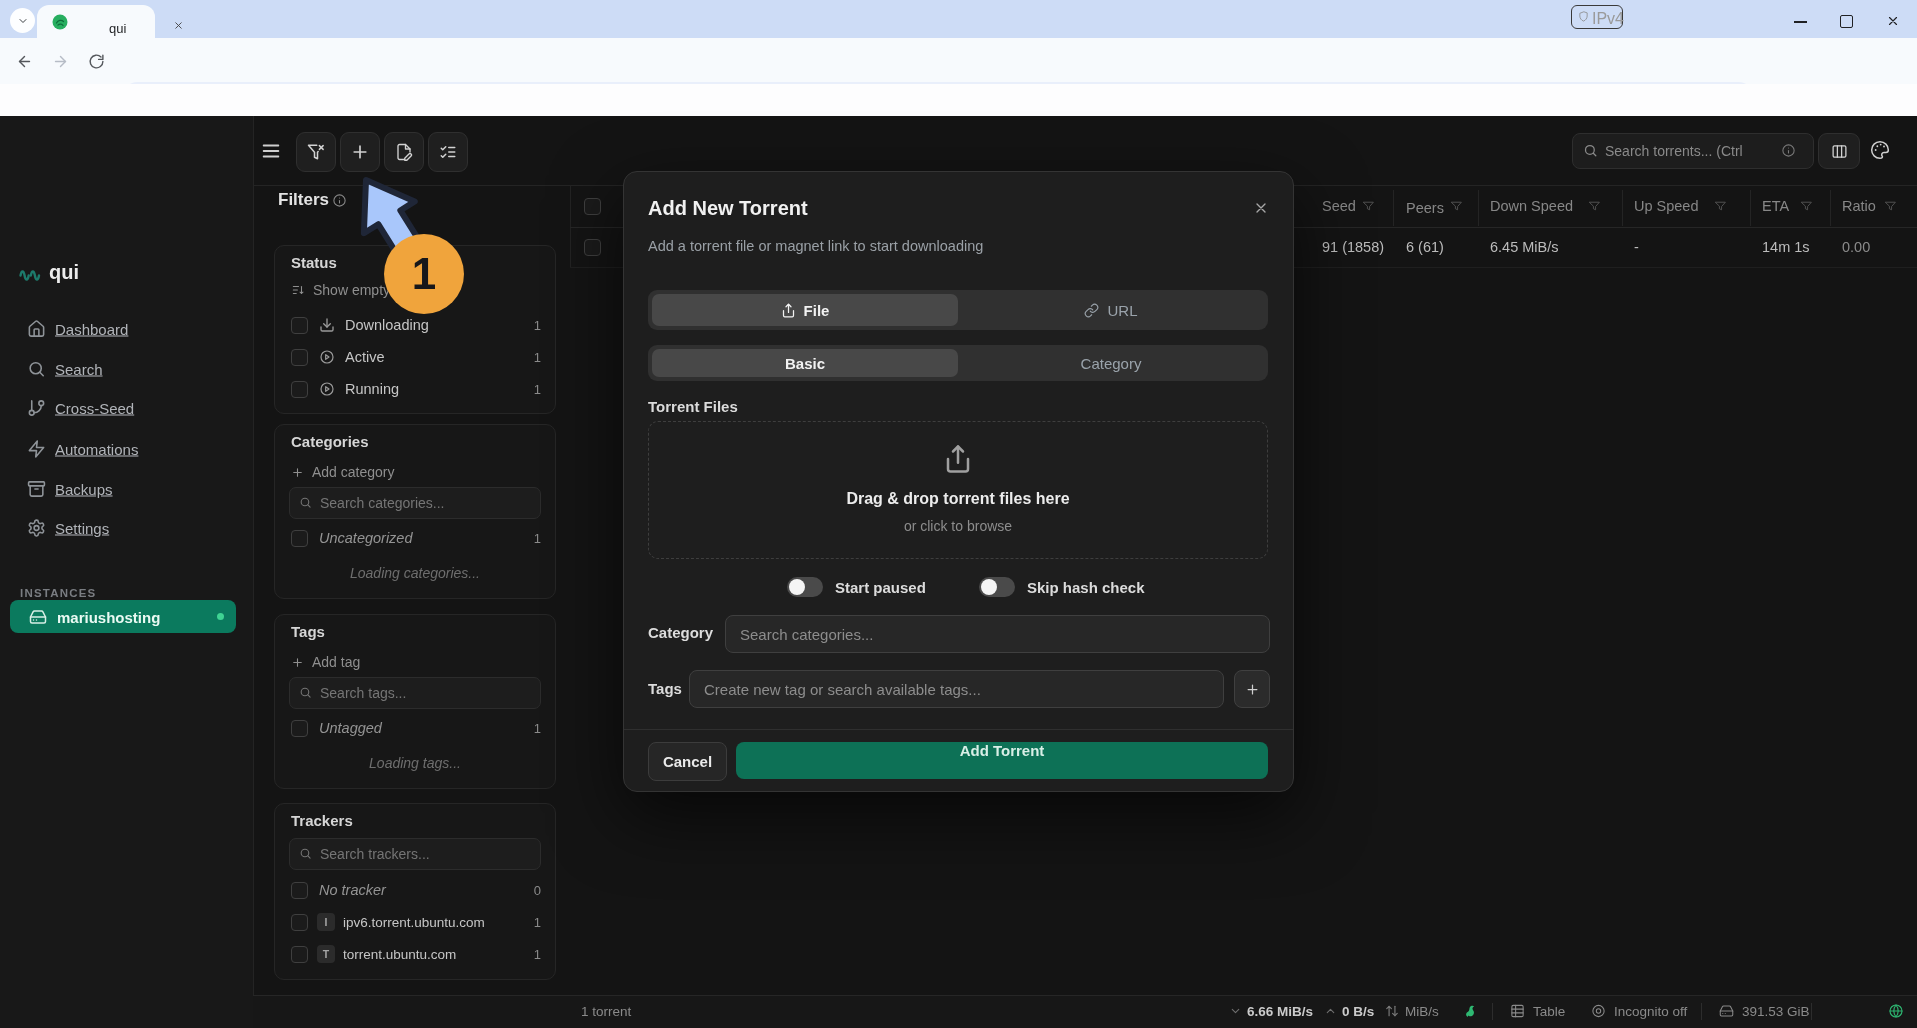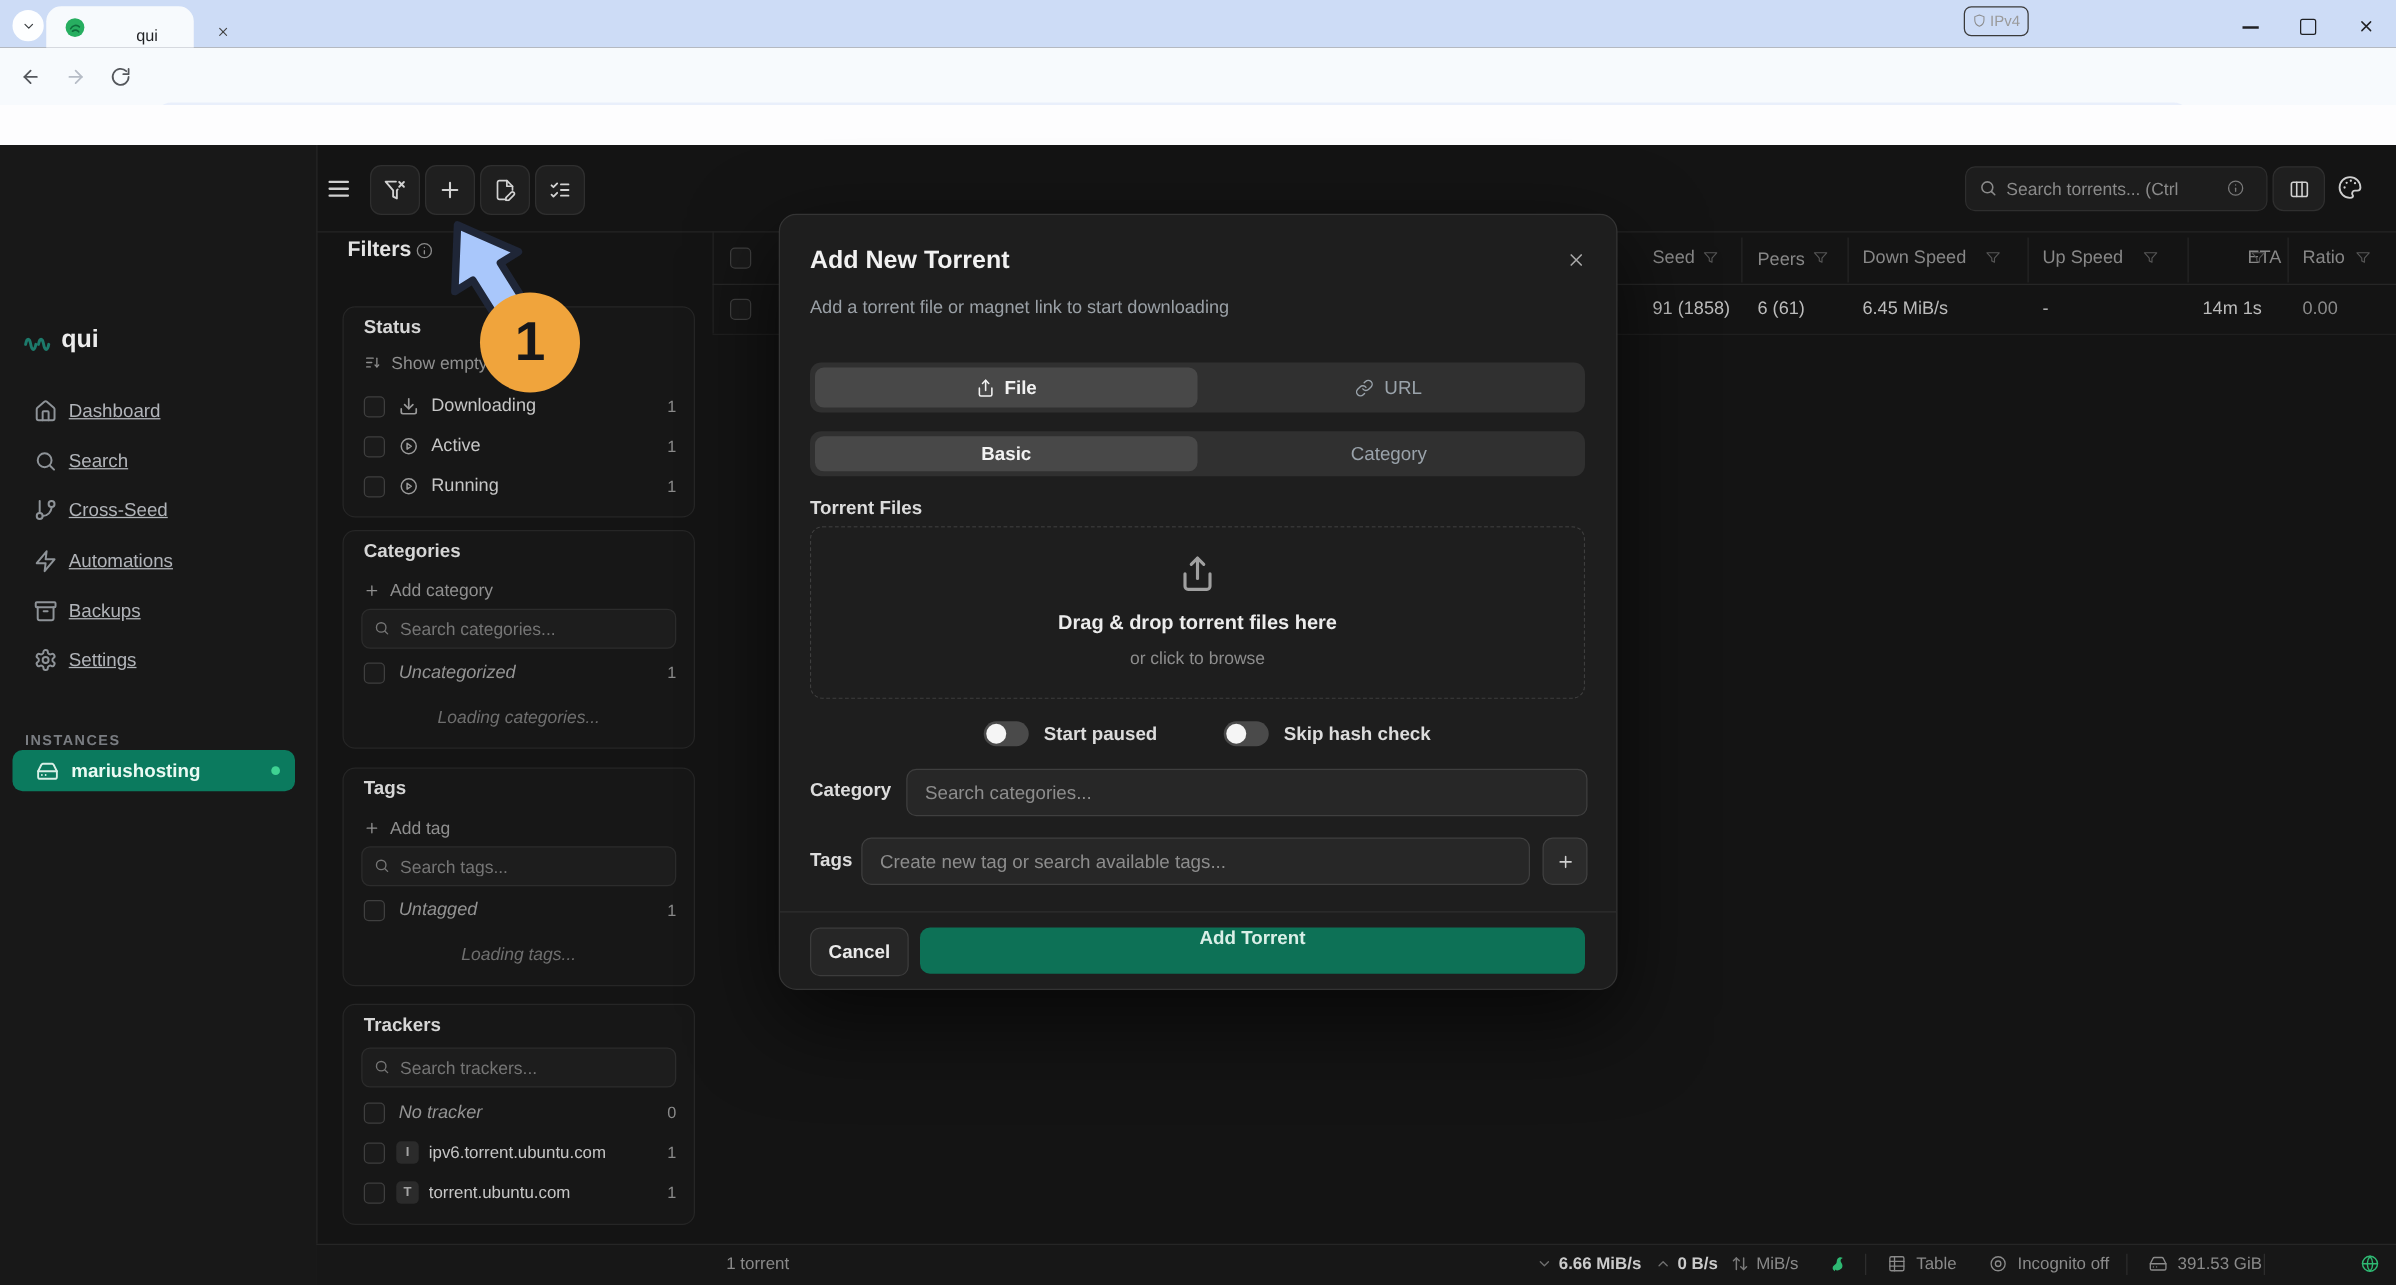--- a/index.html
+++ b/index.html
@@ -432,21 +432,21 @@
       <path d="M3 5h18l-7 8v6l-4-2v-4Z"></path>
     </svg>
   <span class="abs th" style="left:1490px;top:206px">Down Speed</span>
   <svg class="abs ic funnel" style="left:1588px;top:206px;stroke-width:1.7" width="13" height="13" viewBox="0 0 24 24">
       <path d="M3 5h18l-7 8v6l-4-2v-4Z"></path>
     </svg>
   <span class="abs th" style="left:1634px;top:206px">Up Speed</span>
   <svg class="abs ic funnel" style="left:1714px;top:206px;stroke-width:1.7" width="13" height="13" viewBox="0 0 24 24">
       <path d="M3 5h18l-7 8v6l-4-2v-4Z"></path>
     </svg>
-  <span class="abs th" style="left:1798px;top:206px">ETA</span>
+  <span class="abs th" style="left:1762px;top:206px">ETA</span>
   <svg class="abs ic funnel" style="left:1800px;top:206px;stroke-width:1.7" width="13" height="13" viewBox="0 0 24 24">
       <path d="M3 5h18l-7 8v6l-4-2v-4Z"></path>
     </svg>
   <span class="abs th" style="left:1842px;top:206px">Ratio</span>
   <svg class="abs ic funnel" style="left:1884px;top:206px;stroke-width:1.7" width="13" height="13" viewBox="0 0 24 24">
       <path d="M3 5h18l-7 8v6l-4-2v-4Z"></path>
     </svg>
 
   <span class="abs td" style="left:1322px;top:247px">91 (1858)</span>
   <span class="abs td" style="left:1406px;top:247px">6 (61)</span>
@@ -492,21 +492,21 @@
       <path d="M5.45 5.11 2 12v6a2 2 0 0 0 2 2h16a2 2 0 0 0 2-2v-6l-3.45-6.89A2 2 0 0 0 16.76 4H7.24a2 2 0 0 0-1.79 1.11z"></path>
       <line x1="6" x2="6.01" y1="16" y2="16"></line>
       <line x1="10" x2="10.01" y1="16" y2="16"></line>
     </svg>
   <span class="abs sb" style="left:1742px;top:1011px">391.53 GiB</span>
   <div class="sbdiv" style="left:1811px;top:1003px"></div>
   <div class="ippill">
     <svg class="abs ic" style="left:6px;top:5px;color:#8a8a8a;stroke-width:1.8" width="11" height="11" viewBox="0 0 24 24">
         <path d="M12 2 4 5v6c0 5 3.4 9.3 8 11 4.6-1.7 8-6 8-11V5Z"></path>
       </svg>
-    <span class="abs" style="left:20px;top:4px;font-size:12px;color:#9a9a9a">IPv4</span>
+    <span class="abs" style="left:20px;top:4px;font-size:16px;color:#9a9a9a">IPv4</span>
   </div>
   <svg class="abs ic sbic" style="left:1888px;top:1011px;color:#2eb872;stroke-width:1.7" width="16" height="16" viewBox="0 0 24 24">
       <circle cx="12" cy="12" r="9"></circle>
       <path d="M3 12h18"></path>
       <path d="M12 3a14 14 0 0 1 0 18 14 14 0 0 1 0-18"></path>
     </svg>
 
   <div class="abs modal">
     <span class="m m-title">Add New Torrent</span>
     <span class="m m-sub">Add a torrent file or magnet link to start downloading</span>

